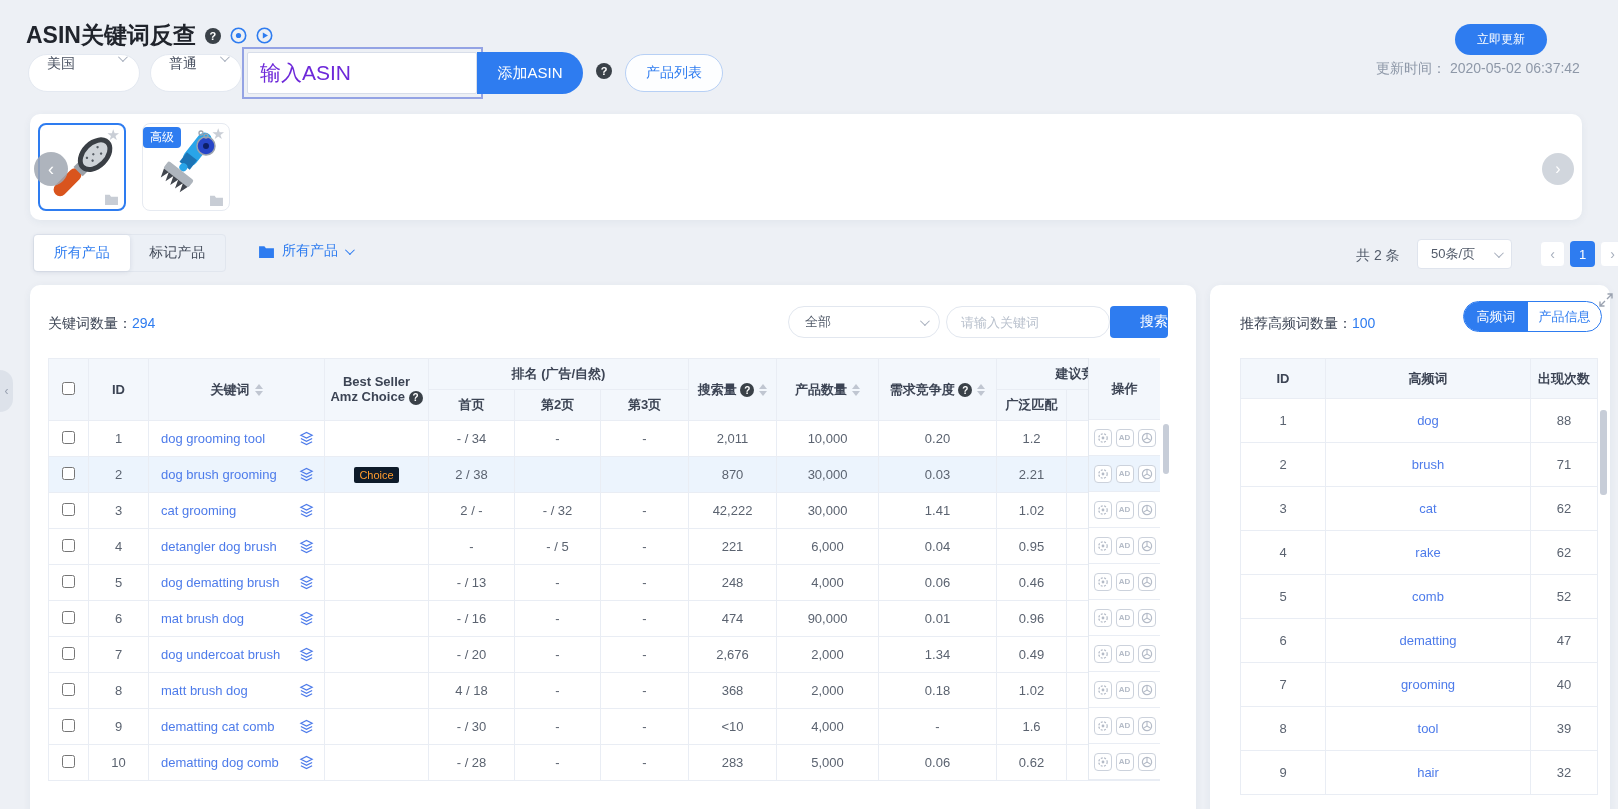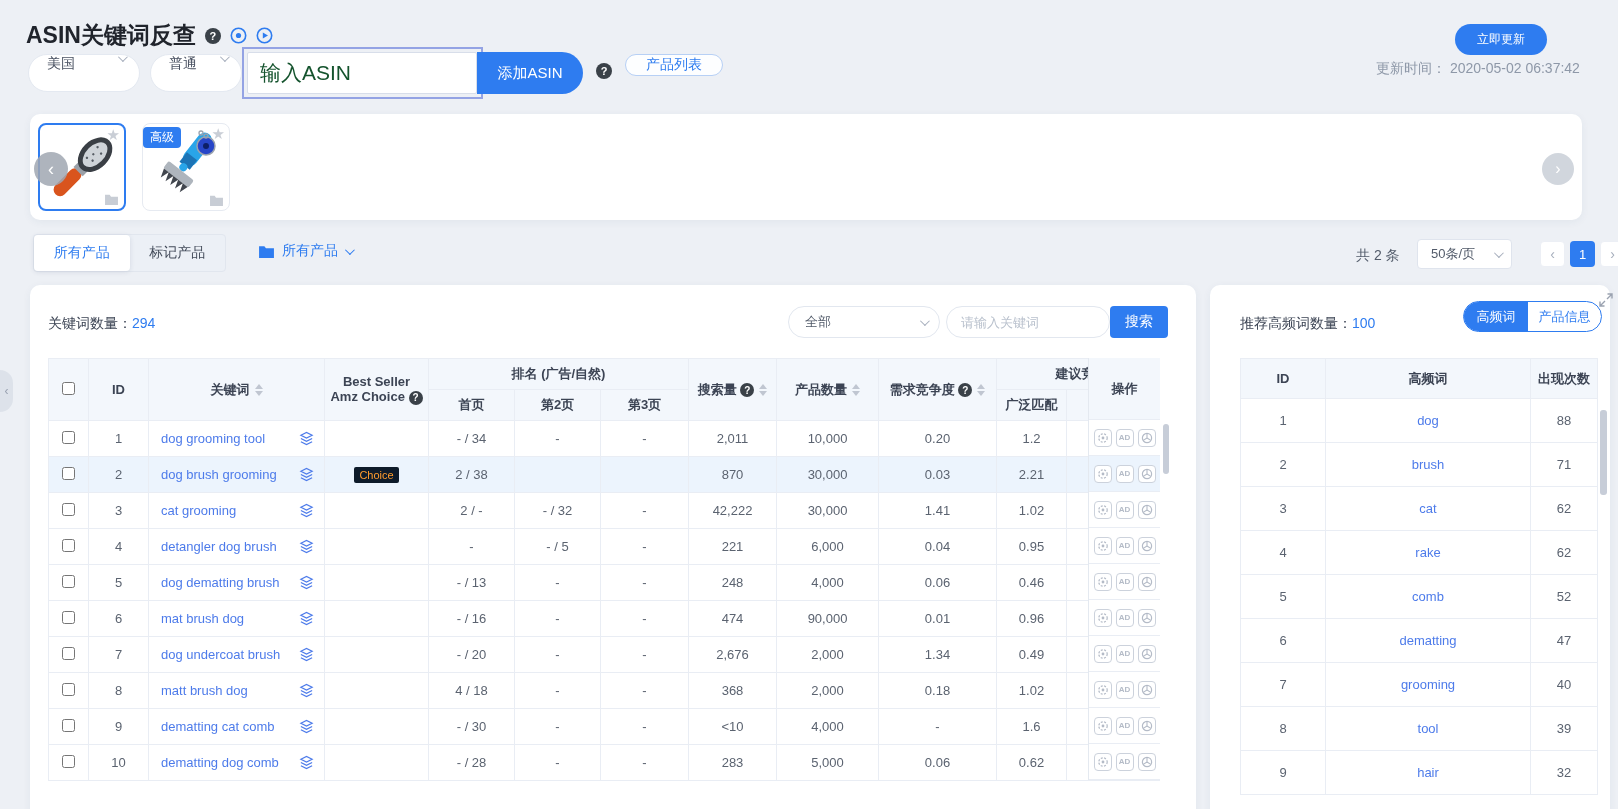--- a/index.html
+++ b/index.html
@@ -20,27 +20,27 @@
 
   
   .pill-select { background:#fff; border:1px solid #e4e9f1; border-radius:19px; height:38px;
                  display:flex; align-items:flex-start; justify-content:space-between; padding:0 14px 0 18px;
                  color:#4a5262; cursor:pointer; }
   .chv { display:inline-block; width:7px; height:7px; border-right:1.5px solid #a7afbd;
          border-bottom:1.5px solid #a7afbd; transform:rotate(45deg) translateY(-2px); }
   .chv.blue { border-color:#2e7cf0; }
   .asin-input { left:247px; top:52px; width:230px; height:42px; background:#fff;
                 border:1px solid #d8deea; border-radius:2px; padding:0 12px;
-                font-size:21px; color:#14532d; font-family:inherit; }
+                font-size:21px; color:#6d28d9; font-family:inherit; }
   .annotation-box { left:242px; top:47px; width:241px; height:52px; border:2px solid #94a3e4;
                     pointer-events:none; }
   .btn-blue { background:#2e7cf0; color:#fff; border:none; cursor:pointer; font-family:inherit; }
   .add-asin { left:477px; top:52px; width:106px; height:42px; font-size:15px;
               border-radius:0 21px 21px 0; }
-  .product-list { left:625px; top:54px; width:98px; height:22px; border-radius:19px;
+  .product-list { left:625px; top:54px; width:98px; height:38px; border-radius:19px;
                   border:1px solid #b7d0f5; color:#2e7cf0; background:#fdfeff; font-size:14px;
                   cursor:pointer; font-family:inherit; }
   .update-btn { left:1455px; top:24px; width:92px; height:31px; border-radius:16px; font-size:12px; }
   .update-time { left:1376px; top:60px; color:#8e98a8; white-space:nowrap; }
 
   
   .card { background:#fff; border-radius:10px; box-shadow:0 2px 8px rgba(40,60,100,0.06); }
 
   
   .strip { left:30px; top:114px; width:1552px; height:106px; }
@@ -74,21 +74,21 @@
   
   .kw-card { left:30px; top:285px; width:1166px; height:545px; }
   .count-line { color:#3c4454; }
   .count-num { color:#2e7cf0; }
   .filter-select { left:788px; top:306px; width:152px; height:32px; border-radius:16px; background:#fff;
                    border:1px solid #e2e7ef; display:flex; align-items:center; justify-content:space-between;
                    padding:0 12px 0 16px; color:#525b6a; font-size:13px; cursor:pointer; }
   .kw-search { left:946px; top:306px; width:164px; height:32px; border-radius:16px; border:1px solid #e2e7ef;
                padding:0 14px; font-size:13px; color:#4a5262; font-family:inherit; }
   .kw-search::placeholder { color:#b9c1cd; }
-  .search-btn { left:1110px; top:306px; width:58px; height:32px; border-radius:4px; font-size:14px; }
+  .search-btn { left:1110px; top:306px; width:58px; height:32px; border-radius:4px; font-size:14px;text-align:right; }
 
   .kw-table-wrap { left:48px; top:358px; width:1112px; height:430px; overflow:hidden; }
   table.kw { width:1118px; border-collapse:collapse; table-layout:fixed; font-size:13px; }
   table.kw th, table.kw td { border:1px solid #e9edf4; text-align:center; }
   table.kw thead th { background:#f3f7fc; color:#3c4454; font-weight:700; height:31px; }
   table.kw tbody td { height:36px; color:#5b6370; background:#fff; }
   table.kw tbody tr.hl td { background:#ecf4fd; }
   .kw-cell { display:flex; align-items:center; justify-content:space-between; padding:0 10px 0 12px; }
   .kw-link { color:#4d7bea; text-decoration:none; cursor:pointer; white-space:nowrap; }
   .choice-badge { display:inline-block; background:#0e1b2a; color:#ff9c2d; font-size:11px;

